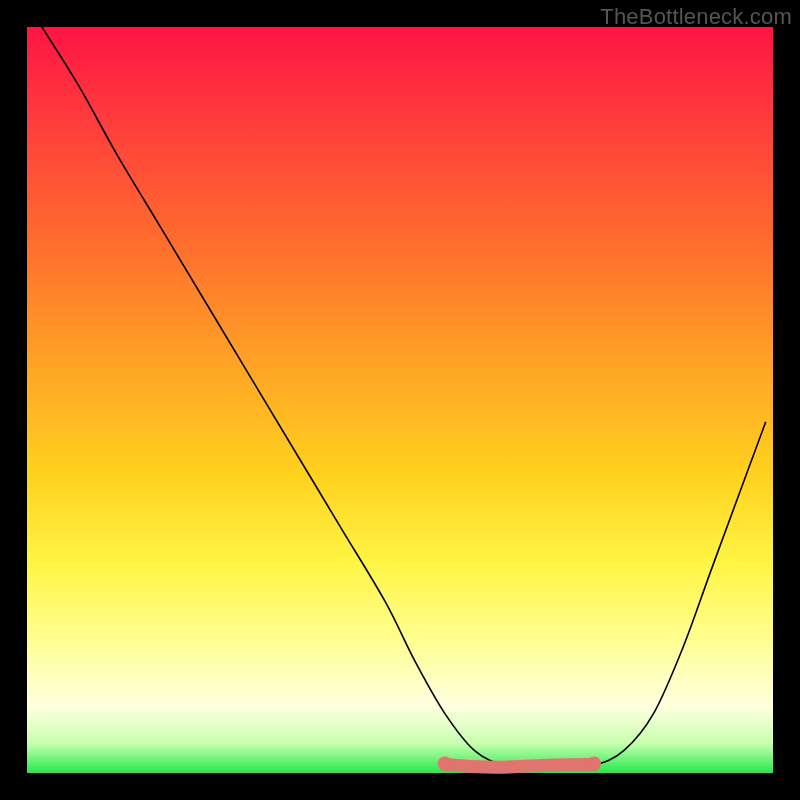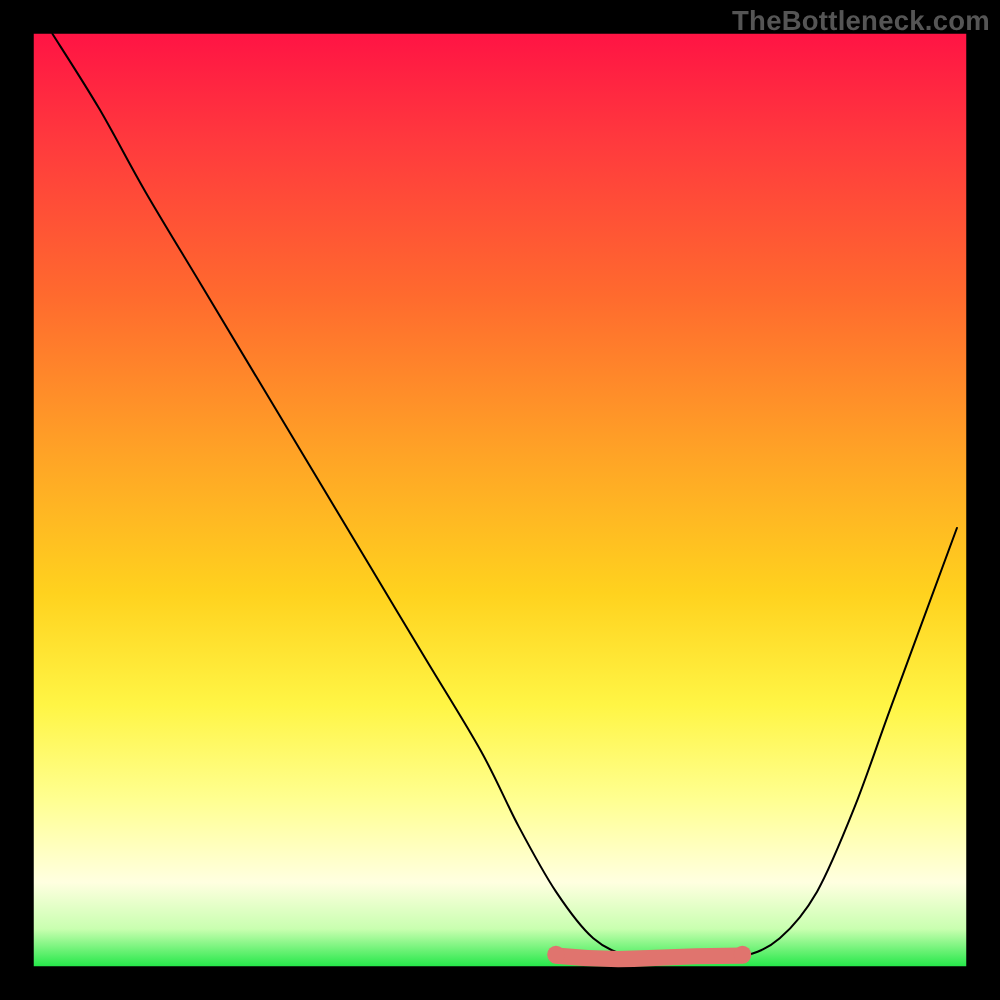--- a/index.html
+++ b/index.html
@@ -16,21 +16,21 @@
     height: 800px;
     position: relative;
     background: #000;
   }
   .watermark {
     position: absolute;
     top: 4px;
     right: 8px;
     color: #555;
     font-size: 22px;
-    font-weight: bold;
+    font-weight: normal;
     letter-spacing: 0.2px;
   }
   .plot-area {
     position: absolute;
     left: 27px;
     top: 27px;
     width: 746px;
     height: 746px;
     background: linear-gradient(
       to bottom,

